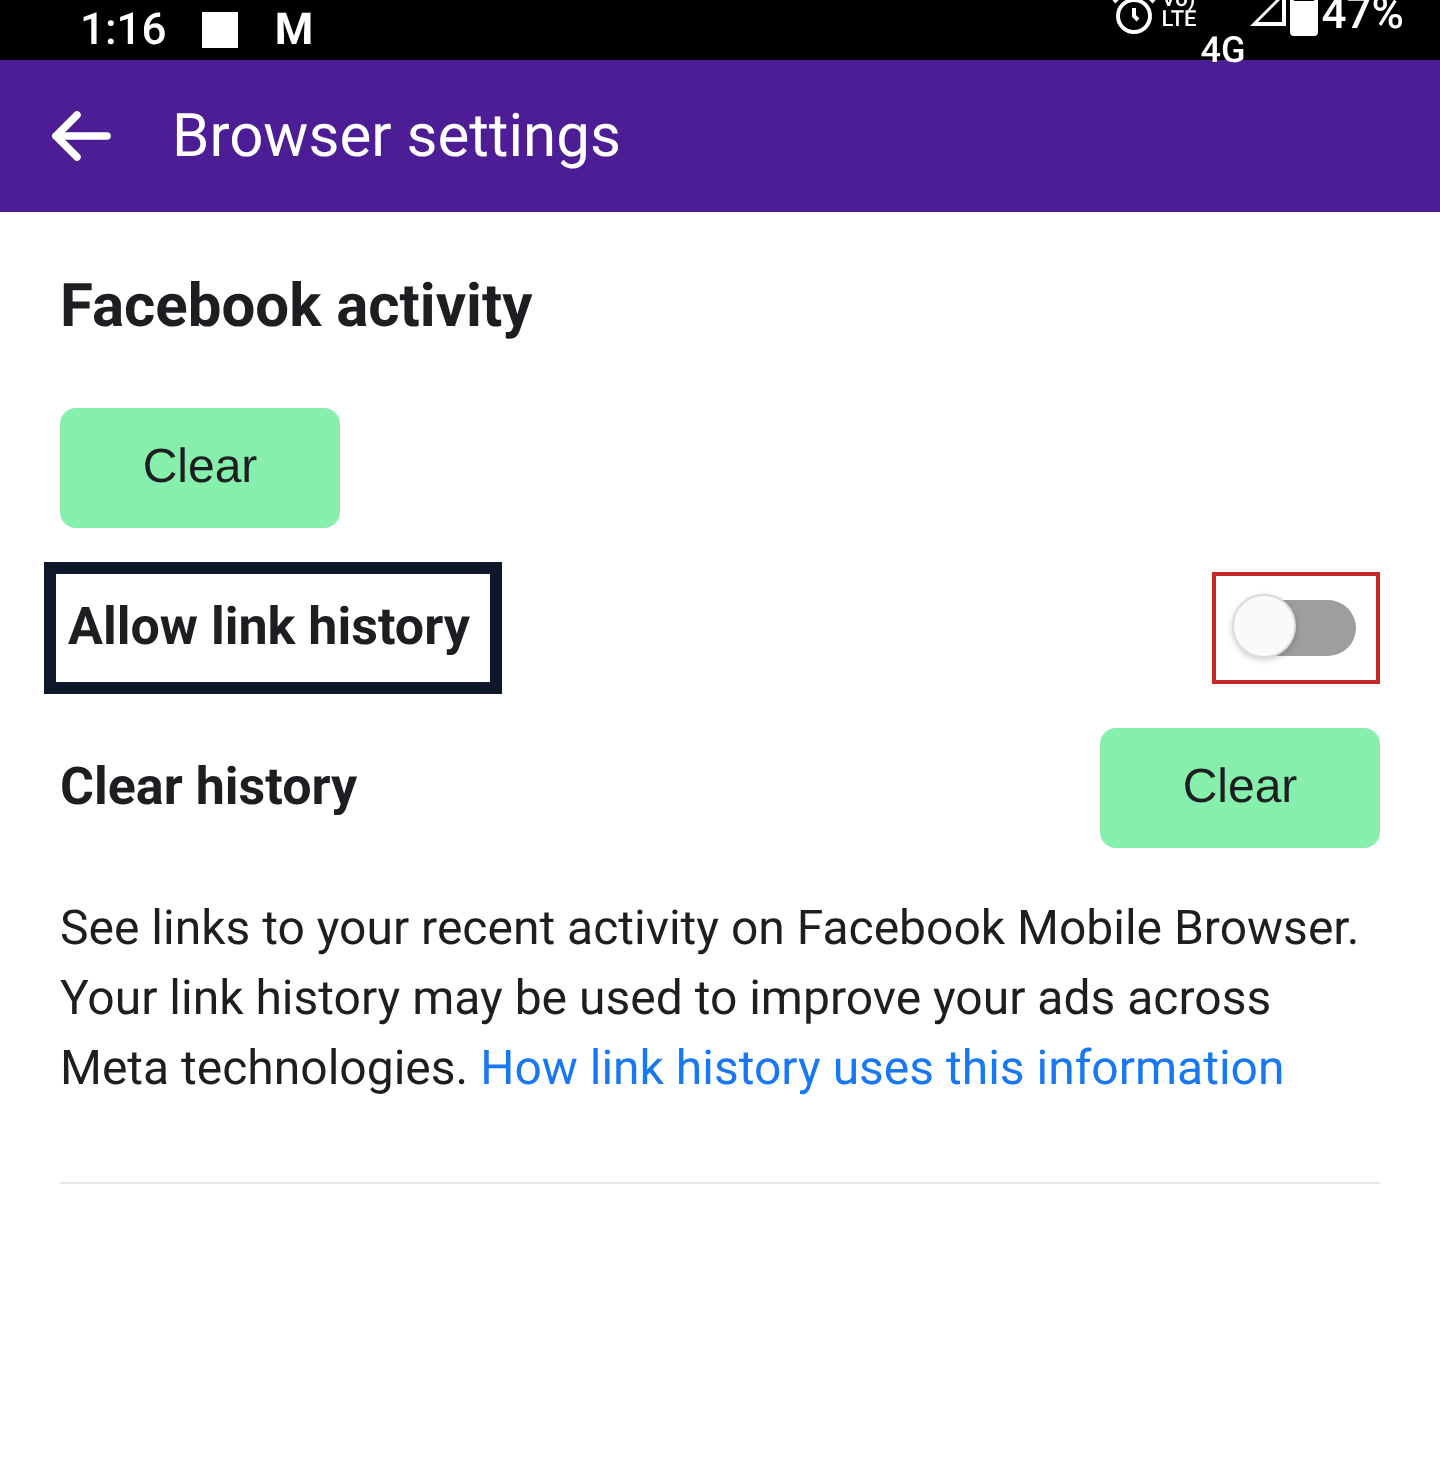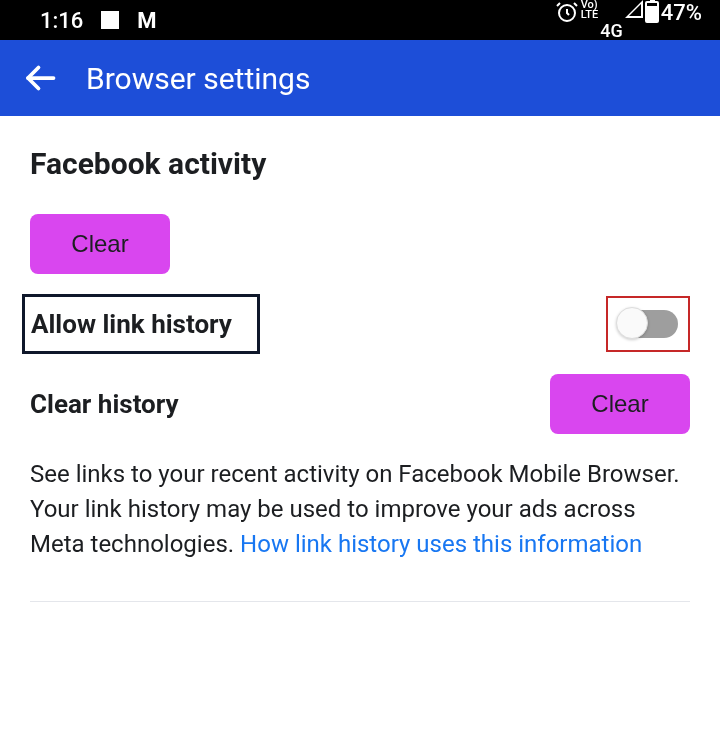--- a/index.html
+++ b/index.html
@@ -6,21 +6,21 @@
     body {
       width: 720px;
       height: 730px;
       font-family: -apple-system, BlinkMacSystemFont, "Segoe UI", Roboto, Helvetica, Arial, sans-serif;
       background: #fff;
       overflow: hidden;
     }
     .status-bar {
       background: #000;
       color: #fff;
-      height: 40px;
+      height: 30px;
       display: flex;
       align-items: center;
       justify-content: space-between;
       padding: 0 18px 0 40px;
       font-size: 22px;
       font-weight: 500;
     }
     .status-left { display: flex; align-items: center; gap: 18px; }
     .status-right { display: flex; align-items: flex-start; gap: 2px; }
     .status-time { font-size: 22px; }
@@ -28,37 +28,37 @@
     .status-m-icon { font-size: 22px; font-weight: bold; letter-spacing: -2px; }
     .volte { font-size: 11px; line-height: 10px; text-align: left; }
     .signal-4g { font-size: 18px; font-weight: 500; margin-top: 20px; }
     .signal-triangle { width: 0; height: 0; border-left: 18px solid transparent; border-bottom: 18px solid #fff; position: relative; }
     .signal-triangle::after { content: ''; position: absolute; left: -14px; top: 4px; width: 0; height: 0; border-left: 12px solid transparent; border-bottom: 12px solid #000; }
     .battery-wrap { display: flex; align-items: center; gap: 2px; }
     .battery-icon { width: 14px; height: 22px; border: 2px solid #fff; border-radius: 2px; position: relative; background: linear-gradient(to top, #fff 86%, #000 86%); }
     .battery-icon::before { content: ''; position: absolute; top: -5px; left: 3px; width: 5px; height: 3px; background: #fff; }
     .battery-pct { font-size: 22px; font-weight: 500; }
     .app-bar {
-      background: #1d4ed8;
+      background: #4c1d95;
       color: #fff;
       height: 76px;
       display: flex;
       align-items: center;
       padding: 0 20px;
       gap: 26px;
     }
     .back-arrow { width: 40px; height: 40px; display: flex; align-items: center; justify-content: center; cursor: pointer; }
     .back-arrow svg { width: 36px; height: 36px; }
     .app-title { font-size: 30px; font-weight: 400; }
     .content { padding: 30px 30px 0 30px; }
     .section-title { font-size: 30px; font-weight: 700; color: #1c1e21; margin-bottom: 28px; }
     .row { display: flex; align-items: center; justify-content: space-between; min-height: 70px; margin-bottom: 10px; }
     .row-label { font-size: 26px; font-weight: 700; color: #1c1e21; }
     .clear-btn {
-      background: #d946ef;
+      background: #86efac;
       border: none;
       border-radius: 8px;
       padding: 16px 36px;
       font-size: 24px;
       color: #1c1e21;
       cursor: pointer;
       min-width: 140px;
       font-weight: 400;
     }
     .toggle {
@@ -74,22 +74,22 @@
       height: 32px;
       background: #fafafa;
       border: 1px solid #ddd;
       border-radius: 50%;
       position: absolute;
       left: -2px;
       top: -3px;
       box-shadow: 0 1px 3px rgba(0,0,0,0.2);
     }
     .highlight-label {
-      border: 3px solid #0f172a;
-      padding: 12px 25px 12px 6px;
+      border: 6px solid #0f172a;
+      padding: 12px 10px 12px 6px;
       margin-left: -8px;
     }
     .highlight-toggle {
       border: 2px solid #c62828;
       padding: 12px 10px;
     }
     .description {
       font-size: 24px;
       line-height: 1.45;
       color: #1c1e21;

